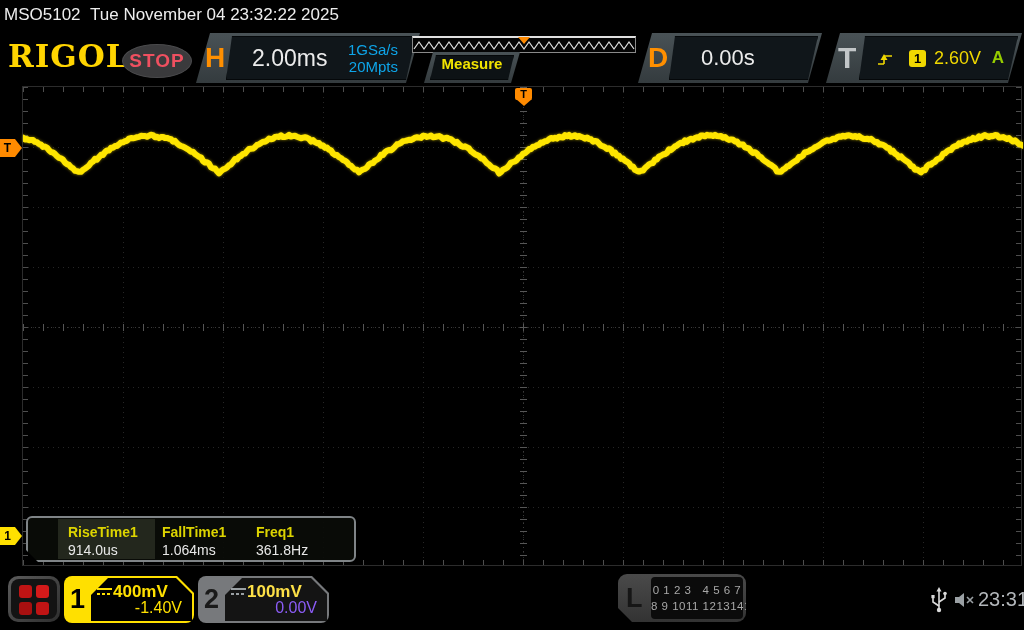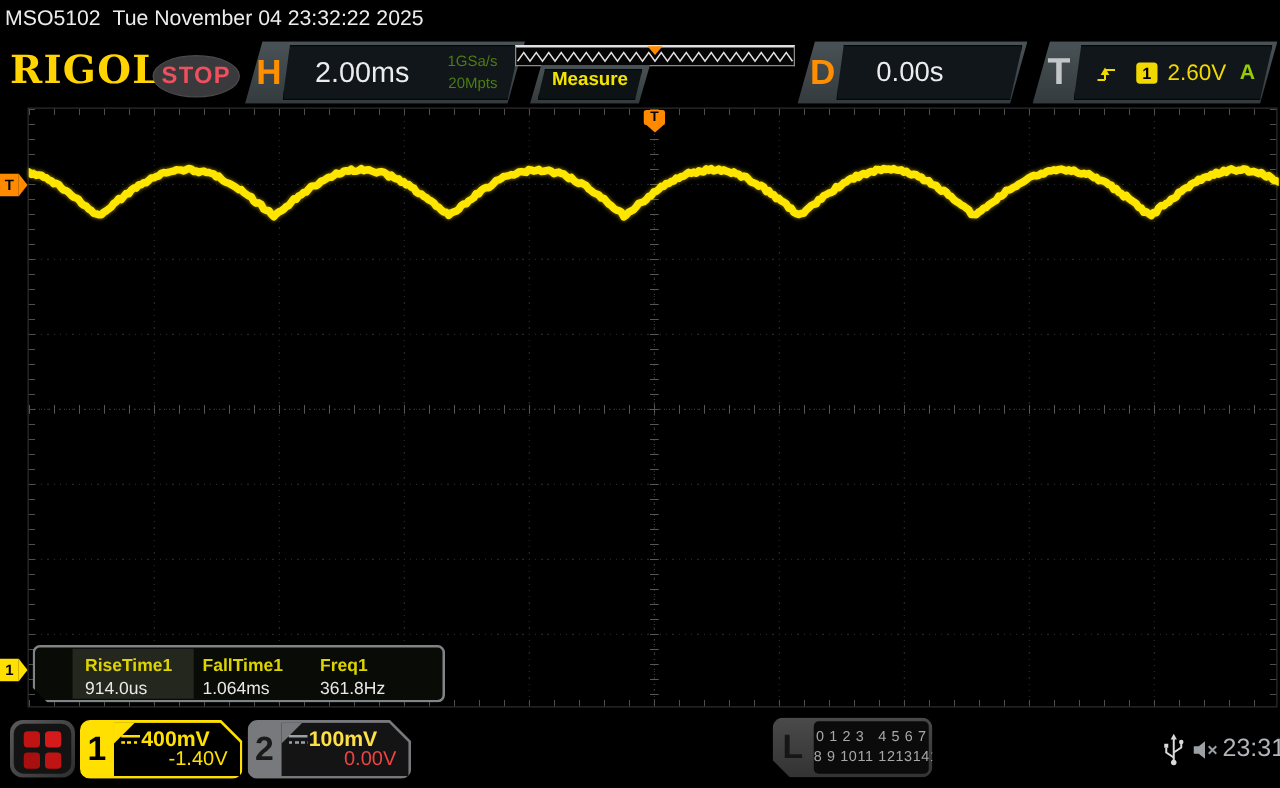--- a/index.html
+++ b/index.html
@@ -21,22 +21,22 @@
   .grp-clip{clip-path:polygon(14px 0,100% 0,calc(100% - 14px) 100%,0 100%);}
   .btn-clip{clip-path:polygon(9px 0,100% 0,calc(100% - 9px) 100%,0 100%);}
   .glabel{position:absolute;top:50%;transform:translateY(-50%);font-weight:bold;}
   .orange{color:#ff8f00;}
   .innerbox{position:absolute;background:#10161a;box-shadow:inset 0 0 0 1px #05080a;
         clip-path:polygon(6px 0,100% 0,calc(100% - 10px) 100%,0 100%);}
   .hgroup{left:196px;top:33px;width:224px;height:50px;}
   .hgroup .innerbox{left:30px;top:3px;right:4px;bottom:3px;}
   .tbval{position:absolute;left:26px;top:50%;transform:translateY(-50%);
         color:#ececec;font-size:23px;text-align:right;}
-  .srblk{position:absolute;right:18px;top:5px;text-align:right;color:#4d7c0f;
-        font-size:12px;line-height:17px;}
+  .srblk{position:absolute;right:18px;top:5px;text-align:right;color:#0ea5e9;
+        font-size:15px;line-height:17px;}
   .dgroup{left:638px;top:33px;width:184px;height:50px;}
   .dgroup .innerbox{left:31px;top:3px;right:4px;bottom:3px;}
   .dval{position:absolute;left:32px;top:50%;transform:translateY(-50%);color:#ececec;font-size:22px;}
   .tgroup{left:826px;top:33px;width:196px;height:50px;}
   .tgroup .innerbox{left:33px;top:3px;right:4px;bottom:3px;display:flex;align-items:center;}
   .tlabel{left:12px;color:#c2c6c8;font-size:30px;}
   .trigicon{margin-left:18px;}
   .chbadge{margin-left:16px;width:17px;height:17px;background:#f0d800;border-radius:3px;
         color:#000;font-weight:bold;font-size:13px;display:flex;align-items:center;justify-content:center;}
   .tlevel{margin-left:8px;color:#f0d800;font-size:18px;}
@@ -264,21 +264,21 @@
 
   <div class="abs chblock ch2blk">
     <div class="chtab" style="color:#1a1a1a">2</div>
     <div class="chinner" style="background:#141414;">
       <div class="chwedge" style="border-top:17px solid #77797c;"></div>
       <div class="dcicon" style="color:#9aa0a4;left:6px;">
         <div class="solid" style="background:#9aa0a4"></div>
           <div class="dash"></div>
       </div>
       <span class="chscale" style="color:#fde047;font-weight:bold">100mV</span>
-      <span class="choffset" style="color:#ef4444">0.00V</span>
+      <span class="choffset" style="color:#8b5cf6">0.00V</span>
     </div>
   </div>
 
   <div class="abs lblock">
     <span class="ltr">L</span>
     <div class="linner">
       <div>0 1 2 3   4 5 6 7</div>
       <div>8 9 1011 12131415</div>
     </div>
   </div>

